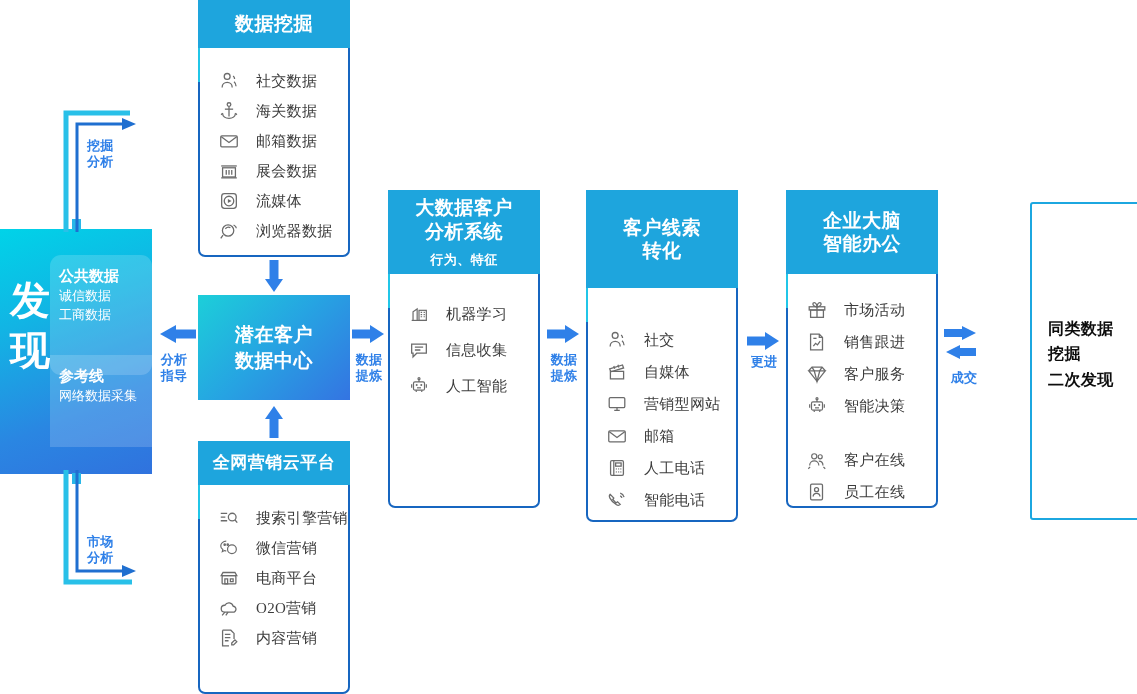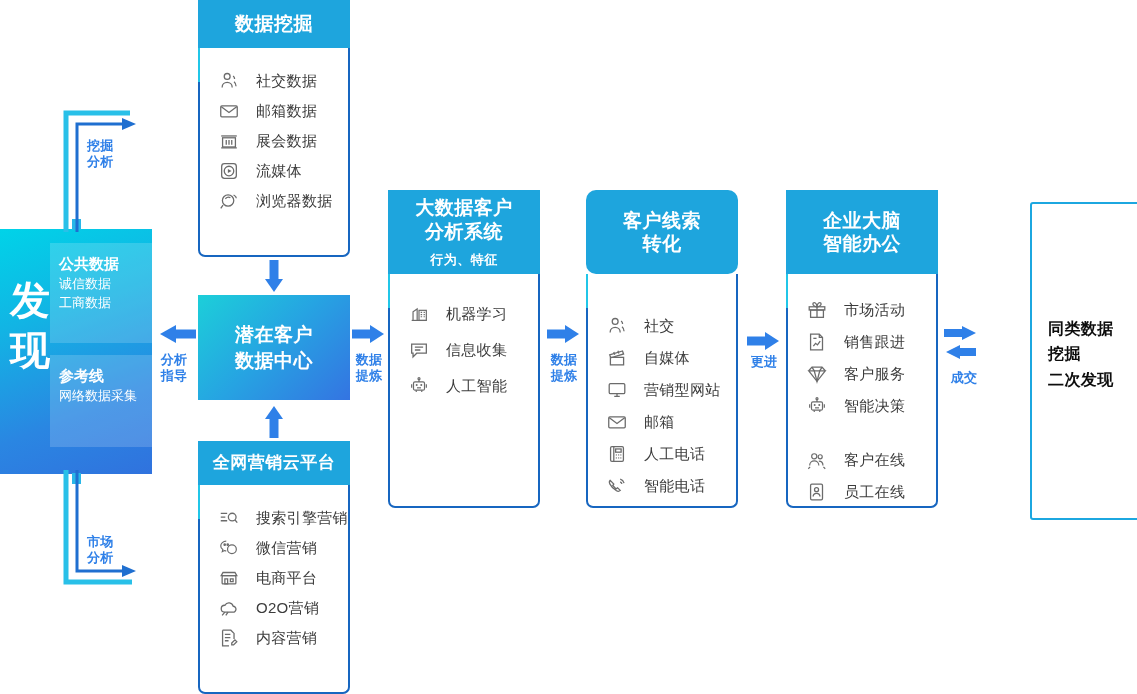--- a/index.html
+++ b/index.html
@@ -15,21 +15,21 @@
   .card .hdr{
     background:#1ea5dd;color:#fff;text-align:center;
     font-weight:bold;line-height:1.22;
     display:flex;flex-direction:column;align-items:center;justify-content:center;
   }
   .card .hdr .t{font-size:19px;letter-spacing:.5px;}
   .card .hdr .sub{font-size:13px;font-weight:bold;margin-top:3px;letter-spacing:.5px;}
   .card .body{
     background:#fff;border:2px solid #1766c0;border-top:none;
     border-bottom-left-radius:7px;border-bottom-right-radius:7px;
-    box-sizing:border-box;position:relative;
+    box-sizing:border-box;position:relative;font-family:Liberation Serif, serif;
   }
   
   .card .body:before{
     content:"";position:absolute;left:-2px;top:0;width:2px;height:34px;
     background:#21c6e8;
   }
   .rows{padding:18px 0 0 0;}
   .row{
     display:flex;align-items:center;height:30px;padding-left:18px;
     color:#3c3c3c;font-size:15px;letter-spacing:.3px;
@@ -48,21 +48,21 @@
     position:absolute;left:10px;top:46px;width:46px;
     font-size:40px;font-weight:bold;line-height:1.25;color:#fff;
     letter-spacing:1px;
   }
   .dsub{
     position:absolute;left:50px;width:102px;box-sizing:border-box;
     background:rgba(255,255,255,.17);padding:10px 0 10px 9px;color:#fff;
   }
   .dsub .h{font-size:15px;font-weight:bold;line-height:1.45;}
   .dsub .l{font-size:13px;line-height:1.45;}
-  #dsub1{top:14px;height:100px;}
+  #dsub1{top:26px;height:120px;border-radius:11px;}
   #dsub2{top:126px;height:92px;}
 
   
   #resultcard{
     position:absolute;left:986px;top:202px;width:147px;height:318px;
     border:2px solid #1ca7e0;border-radius:3px;box-sizing:border-box;background:#fff;margin-left:44px;
   }
   #resultcard .txt{
     position:absolute;left:16px;top:112px;color:#0d0d0d;font-size:16px;
     font-weight:bold;line-height:1.58;letter-spacing:.4px;
@@ -138,20 +138,32 @@
       <div class="rows">
         <div class="row">
           <span class="ic">
             <svg width="22" height="22" viewBox="0 0 24 24" fill="none" stroke="#6b6b6b" stroke-width="1.4">
               <circle cx="10" cy="7" r="3.2"></circle>
                 <path d="M4.5 19c0-3.3 2.5-5.6 5.5-5.6s5.5 2.3 5.5 5.6"></path>
               <path d="M16.5 6.5c1 .8 1.6 2 1.6 3.2M17.5 12.8c1.4 1.2 2.2 3 2.2 4.9"></path>
             </svg>
           </span>
           <span class="lb">社交数据</span>
+        </div>
+        <div class="row">
+          <span class="ic">
+            <svg width="22" height="22" viewBox="0 0 24 24" fill="none" stroke="#6b6b6b" stroke-width="1.4">
+              <circle cx="12" cy="5" r="2"></circle>
+                <path d="M12 7v11"></path>
+                <path d="M7.5 10h9"></path>
+              <path d="M5 14.5c0 3.4 3.1 5.5 7 5.5s7-2.1 7-5.5"></path>
+                <path d="M5 14.5l-1.6 1.6M19 14.5l1.6 1.6"></path>
+            </svg>
+          </span>
+          <span class="lb">海关数据</span>
         </div>
         <div class="row">
           <span class="ic">
             <svg width="22" height="22" viewBox="0 0 24 24" fill="none" stroke="#6b6b6b" stroke-width="1.4">
               <rect x="3" y="6.5" width="18" height="12" rx="1.2"></rect>
                 <path d="M3.6 7.3L12 13.6l8.4-6.3"></path>
             </svg>
           </span>
           <span class="lb">邮箱数据</span>
         </div>
@@ -337,21 +349,21 @@
   <svg class="arw" style="left:547px;top:323px;" width="34" height="22">
     <path d="M0,11 L20,11" stroke="#2f80e8" stroke-width="9" fill="none"></path>
     <path d="M18,2 L18,20 L32,11 Z" fill="#2f80e8"></path>
   </svg>
   <div class="alab" style="left:546px;top:352px;width:36px;">
     <span style="white-space:pre-line">数据
 提炼</span>
   </div>
 
   <div class="card" style="left:586px;top:190px;width:152px;height:318px;">
-    <div class="hdr" style="height:84px;border-radius:10px;">
+    <div class="hdr" style="height:98px;">
       <div class="t" style="white-space:pre-line">客户线索
 转化</div>
     </div>
     <div class="body" style="height:234px;">
       <div class="rows" style="padding-top:36px;">
         <div class="row" style="height:32px;">
           <span class="ic">
             <svg width="22" height="22" viewBox="0 0 24 24" fill="none" stroke="#6b6b6b" stroke-width="1.4">
               <circle cx="10" cy="7" r="3.2"></circle>
                 <path d="M4.5 19c0-3.3 2.5-5.6 5.5-5.6s5.5 2.3 5.5 5.6"></path>

